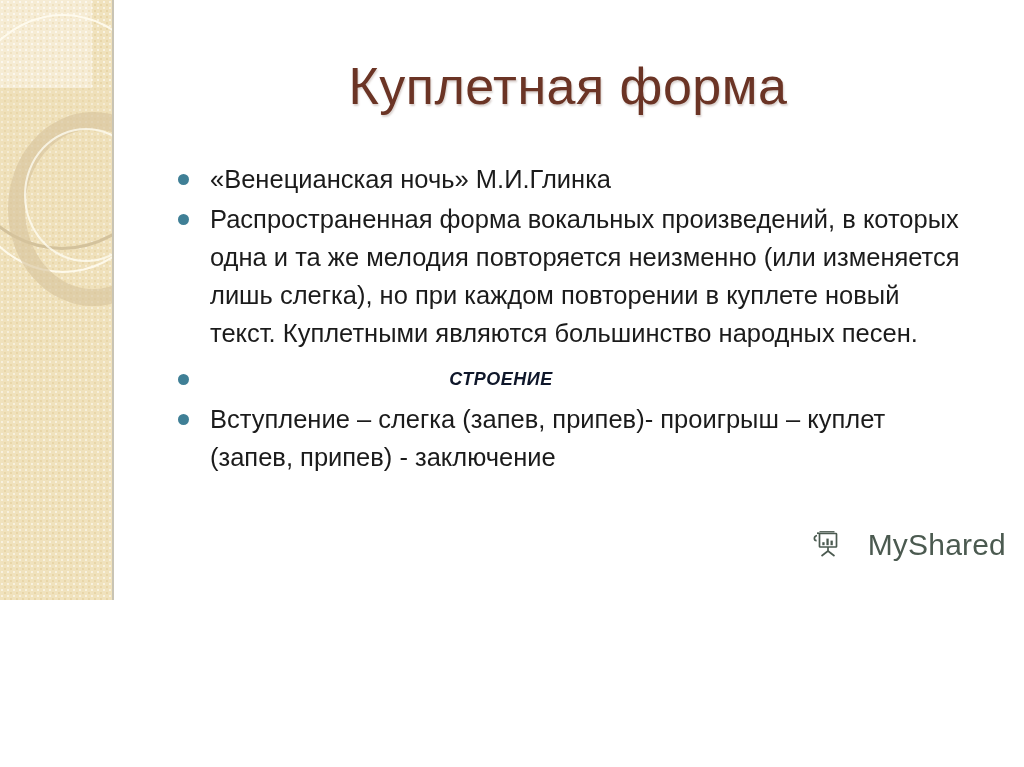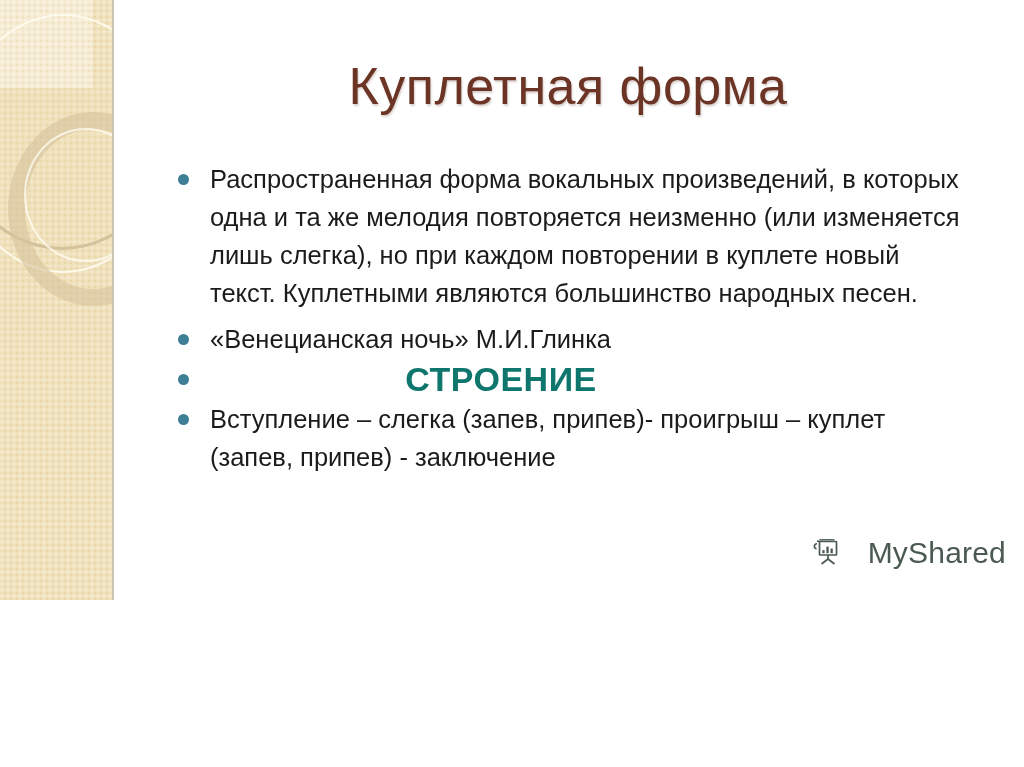--- a/index.html
+++ b/index.html
@@ -144,33 +144,34 @@
     color: #1b1b1b;
     font-weight: 400;
     font-family: "Liberation Sans", "DejaVu Sans", sans-serif;
   }
   .bullet-row.tight { margin-bottom: 2px; }
   .bullet-row.para  { margin-bottom: 8px; }
 
   .emphasis-red {
     display: block;
     text-align: center;
-    color: #0f766e;
+    color: #0f172a;
     font-weight: bold;
-    font-size: 34px;
+    font-style: italic;
+    font-size: 18px;
     line-height: 38px;
     letter-spacing: 0.5px;
     padding-right: 180px;
   }
 
   
   .watermark {
     position: absolute;
     right: 18px;
-    bottom: 28px;
+    bottom: 36px;
     display: flex;
     align-items: center;
     gap: 23px;
   }
   .watermark-label {
     font-size: 30px;
     color: #4b5a50;
     font-weight: 400;
     letter-spacing: 0.2px;
     font-family: "Liberation Sans", "DejaVu Sans", sans-serif;
@@ -188,28 +189,28 @@
     <div class="arc-thin"></div>
     <div class="arc-thin-2"></div>
     <div class="ring-thick"></div>
     <div class="ring-thick-inner"></div>
   </div>
 
   <div class="title">Куплетная форма</div>
 
   <div class="content">
 
+    <div class="bullet-row tight">
+      <span class="bullet-dot"></span>
+      <span class="bullet-text">«Венецианская ночь» М.И.Глинка</span>
+    </div>
+
     <div class="bullet-row para">
       <span class="bullet-dot"></span>
       <span class="bullet-text">Распространенная форма вокальных произведений, в которых одна и та же мелодия повторяется неизменно (или изменяется лишь слегка), но при каждом повторении в куплете новый текст. Куплетными являются большинство народных песен.</span>
-    </div>
-
-    <div class="bullet-row tight">
-      <span class="bullet-dot"></span>
-      <span class="bullet-text">«Венецианская ночь» М.И.Глинка</span>
     </div>
 
 
     <div class="bullet-row tight">
       <span class="bullet-dot"></span>
       <span class="emphasis-red">СТРОЕНИЕ</span>
     </div>
 
     <div class="bullet-row">
       <span class="bullet-dot"></span>

